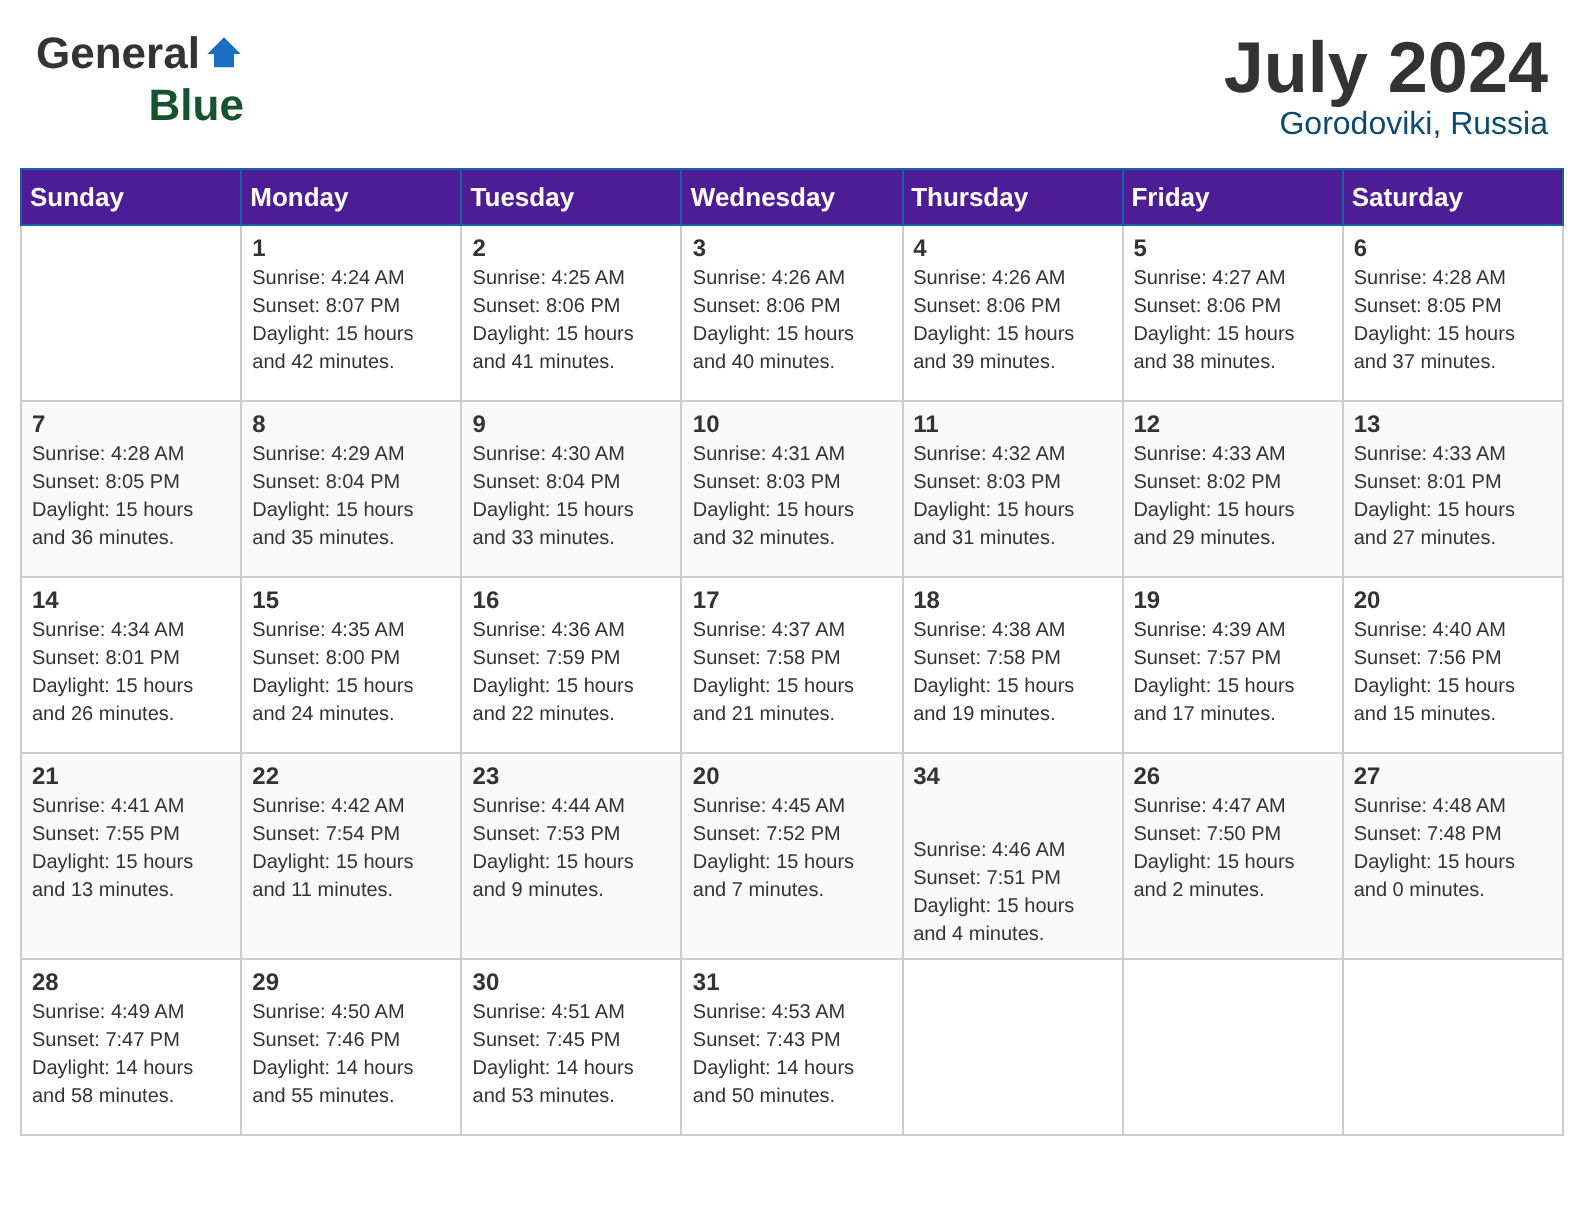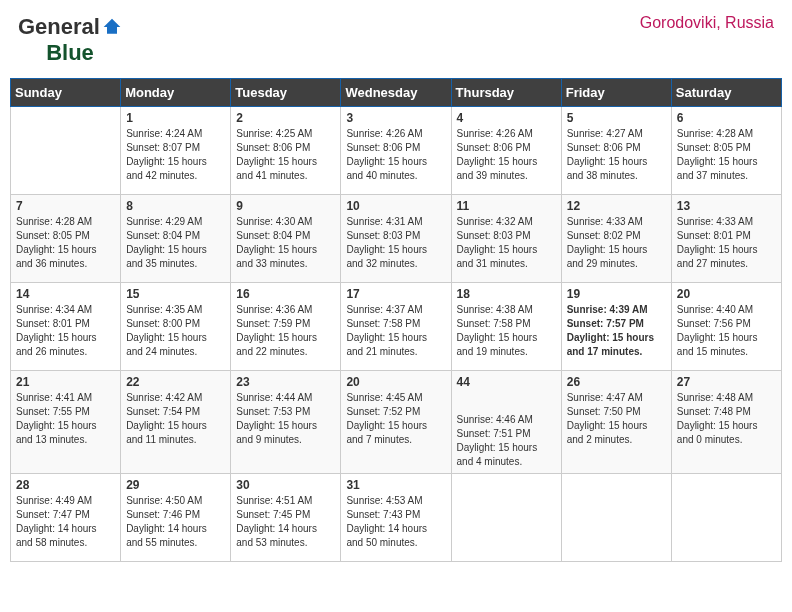--- a/index.html
+++ b/index.html
@@ -13,21 +13,21 @@
     .header {
       display: flex;
       justify-content: space-between;
       align-items: flex-start;
       margin-bottom: 8px;
       padding: 4px 8px;
     }
     .logo {
       display: flex;
       flex-direction: column;
-      align-items: center;
+      align-items: flex-end;
     }
     .logo-text {
       display: flex;
       align-items: center;
     }
     .logo-general {
       font-size: 22px;
       font-weight: bold;
       color: #333;
     }
@@ -45,29 +45,29 @@
       text-align: right;
     }
     .month-year {
       font-size: 36px;
       font-weight: bold;
       color: #333;
       line-height: 1.1;
     }
     .location {
       font-size: 16px;
-      color: #be185d;
+      color: #0c4a6e;
     }
     .calendar {
       width: 100%;
       border-collapse: collapse;
       border: 1px solid #ccc;
     }
     .calendar th {
-      background: #404040;
+      background: #4c1d95;
       color: #fff;
       font-size: 13px;
       font-weight: bold;
       padding: 6px 4px;
       text-align: left;
       border: 1px solid #1560a8;
     }
     .calendar td {
       vertical-align: top;
       border: 1px solid #ccc;
@@ -106,20 +106,21 @@
   <div class="logo">
     <div class="logo-text">
       <span class="logo-general">General</span>
       <svg class="logo-icon" viewBox="0 0 24 24">
         <polygon points="12,2 22,12 18,12 18,20 6,20 6,12 2,12" fill="#1a6fc4"></polygon>
       </svg>
     </div>
     <span class="logo-blue">Blue</span>
   </div>
   <div class="title-block">
+    <div class="month-year">July 2024</div>
     <div class="location">Gorodoviki, Russia</div>
   </div>
 </div>
 
 <table class="calendar">
   <thead>
     <tr>
     <th>Sunday</th>
         <th>Monday</th>
         <th>Tuesday</th>
@@ -257,21 +258,21 @@
         </td>
         <td>
           <div class="day-number">18</div>
           <div class="day-info" style="white-space: pre-line;">Sunrise: 4:38 AM
 Sunset: 7:58 PM
 Daylight: 15 hours
 and 19 minutes.</div>
         </td>
         <td>
           <div class="day-number">19</div>
-          <div class="day-info" style="white-space: pre-line; font-weight: bold;">Sunrise: 4:39 AM
+          <div class="day-info" style="white-space: pre-line;">Sunrise: 4:39 AM
 Sunset: 7:57 PM
 Daylight: 15 hours
 and 17 minutes.</div>
         </td>
         <td>
           <div class="day-number">20</div>
           <div class="day-info" style="white-space: pre-line;">Sunrise: 4:40 AM
 Sunset: 7:56 PM
 Daylight: 15 hours
 and 15 minutes.</div>
@@ -300,21 +301,21 @@
 and 9 minutes.</div>
         </td>
         <td>
           <div class="day-number">20</div>
           <div class="day-info" style="white-space: pre-line;">Sunrise: 4:45 AM
 Sunset: 7:52 PM
 Daylight: 15 hours
 and 7 minutes.</div>
         </td>
         <td>
-          <div class="day-number">44</div>
+          <div class="day-number">34</div>
           <div class="day-info" style="white-space: pre-line; margin-top: 24px;">Sunrise: 4:46 AM
 Sunset: 7:51 PM
 Daylight: 15 hours
 and 4 minutes.</div>
         </td>
         <td>
           <div class="day-number">26</div>
           <div class="day-info" style="white-space: pre-line;">Sunrise: 4:47 AM
 Sunset: 7:50 PM
 Daylight: 15 hours

